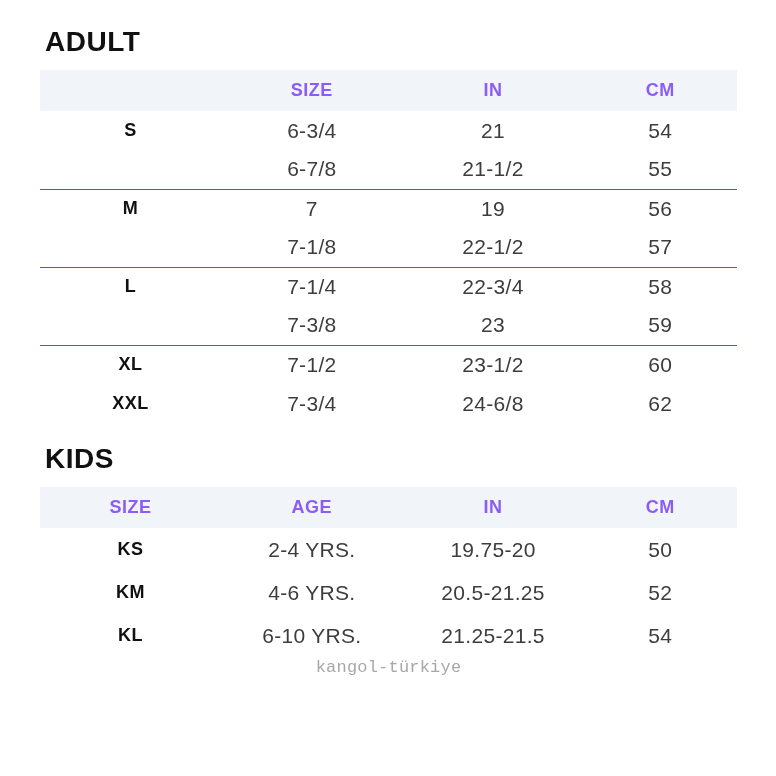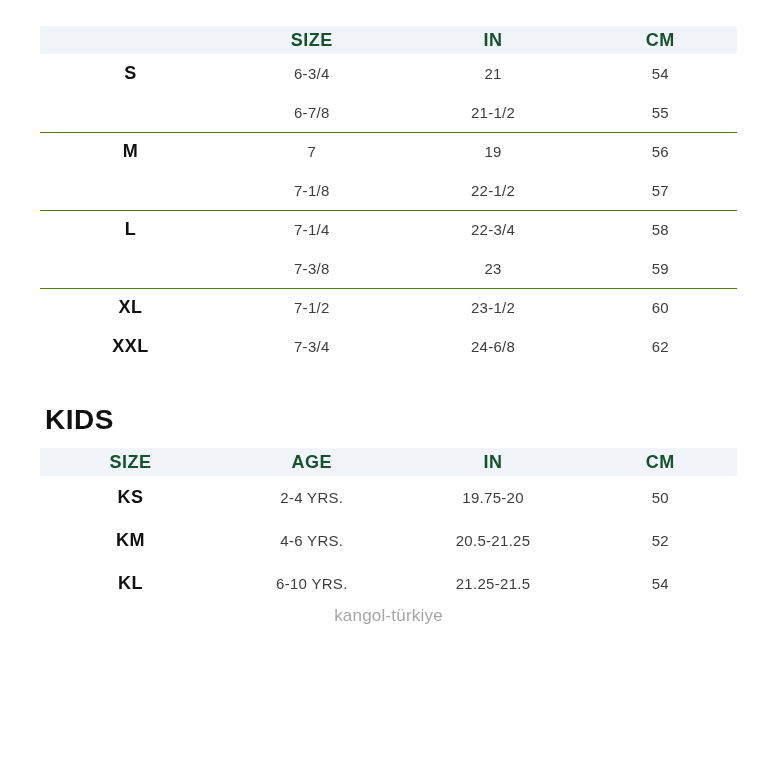--- a/index.html
+++ b/index.html
@@ -12,71 +12,73 @@
     color: #141414;
     overflow: hidden;
   }
   .section-heading {
     font-size: 28px;
     font-weight: 800;
     letter-spacing: 0.5px;
     color: #111111;
     margin: 0 0 12px 5px;
   }
-  .kids .section-heading { margin-top: 38px; }
+  .kids .section-heading { margin-top: 20px; }
   table {
     width: 100%;
     border-collapse: collapse;
     table-layout: fixed;
   }
   col.c1 { width: 26%; }
   col.c2 { width: 26%; }
   col.c3 { width: 26%; }
   col.c4 { width: 22%; }
   thead th {
     background: #f1f4f9;
-    height: 28px;
+    height: 41px;
     font-size: 18px;
     font-weight: 800;
     letter-spacing: 0.5px;
     text-align: center;
     vertical-align: middle;
-    color: #14532d;
+    color: #8b5cf6;
   }
   td {
     height: 39px;
     text-align: center;
     vertical-align: middle;
-    font-size: 15px;
+    font-size: 21px;
     font-weight: 400;
     color: #3d3d3d;
     letter-spacing: 0.3px;
   }
   td.lbl {
     font-size: 18px;
     font-weight: 800;
     letter-spacing: 0.5px;
     color: #111111;
   }
   tr.group-end td { border-bottom: 1px solid #4d7c0f; }
   .kids td { height: 43px; }
   .watermark {
     margin-top: 1px;
     text-align: center;
     font-size: 17px;
     color: #a7a7a7;
     letter-spacing: 0.2px;
+    font-family: Liberation Mono, monospace;
   }
 </style>
 </head>
 <body>
 
 <div>
 
   <section class="adult">
+    <h2 class="section-heading">ADULT</h2>
     <table>
       <colgroup>
           <col class="c1">
           <col class="c2">
           <col class="c3">
           <col class="c4">
         </colgroup>
       <thead>
         <tr>
           <th></th>

